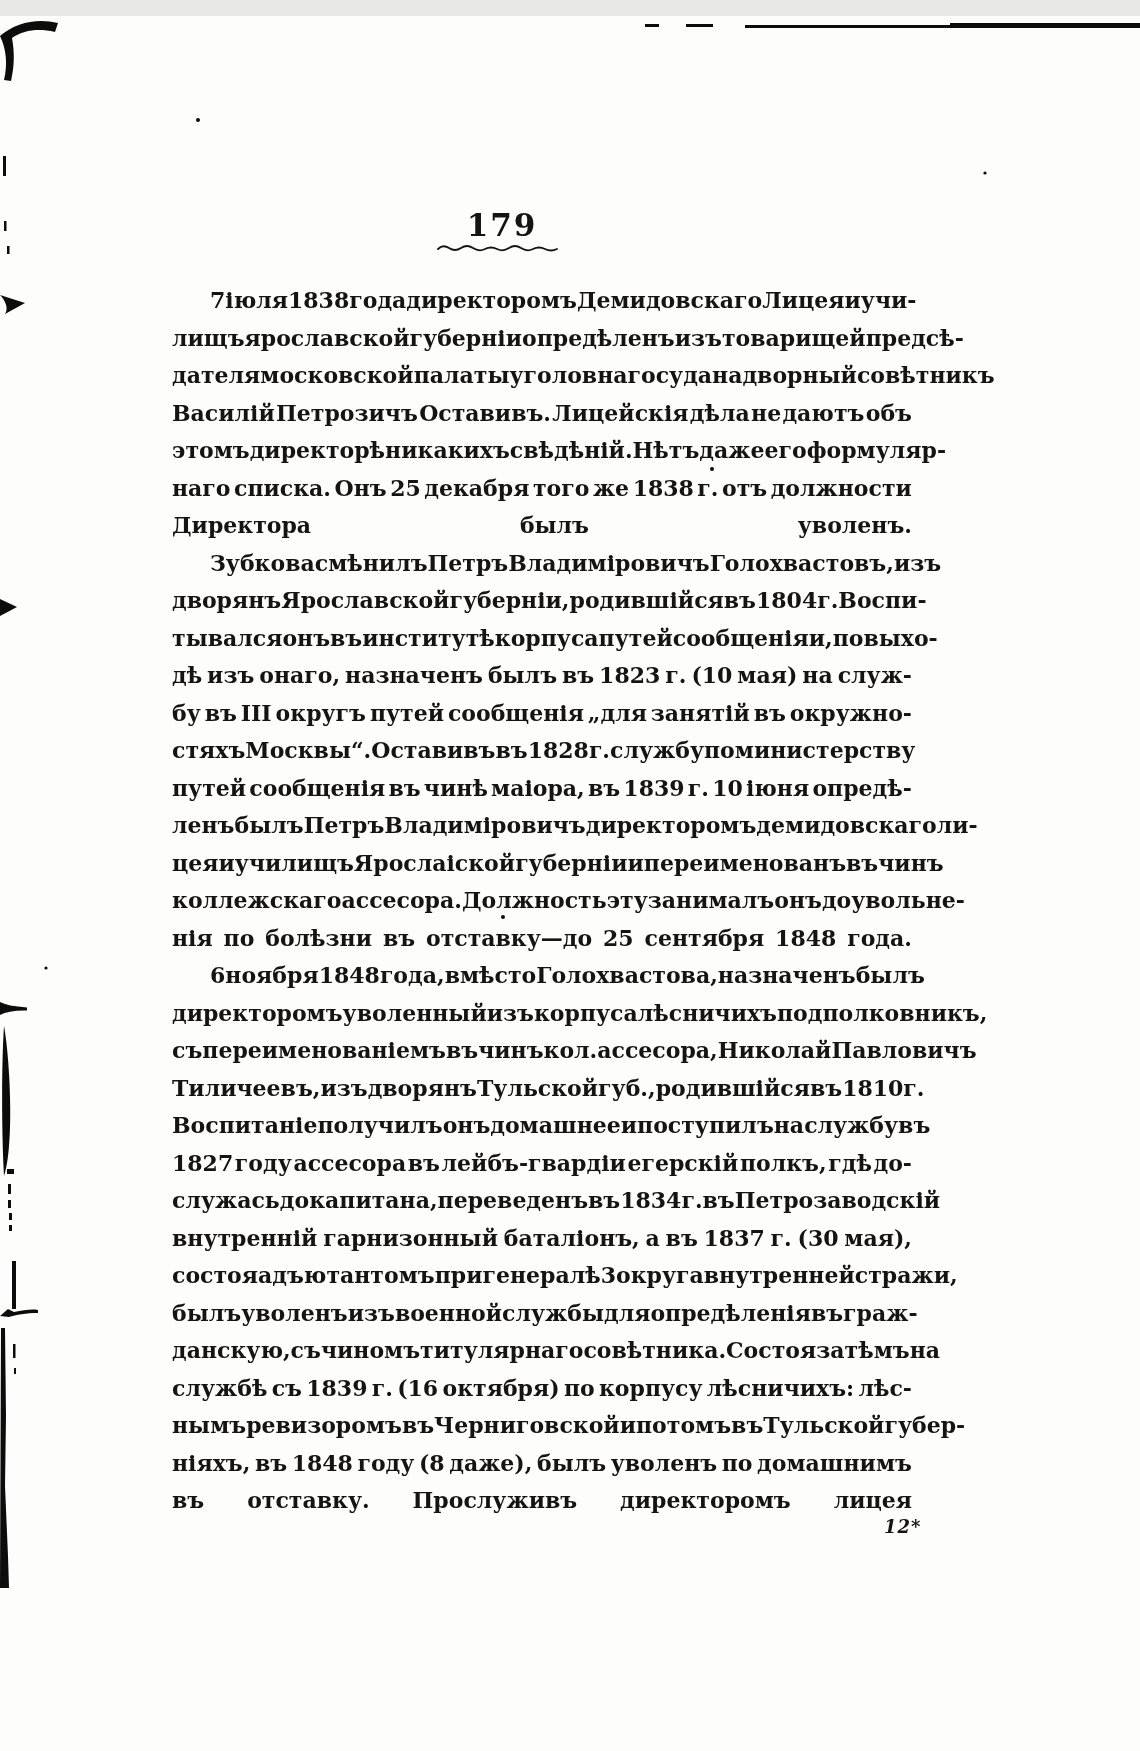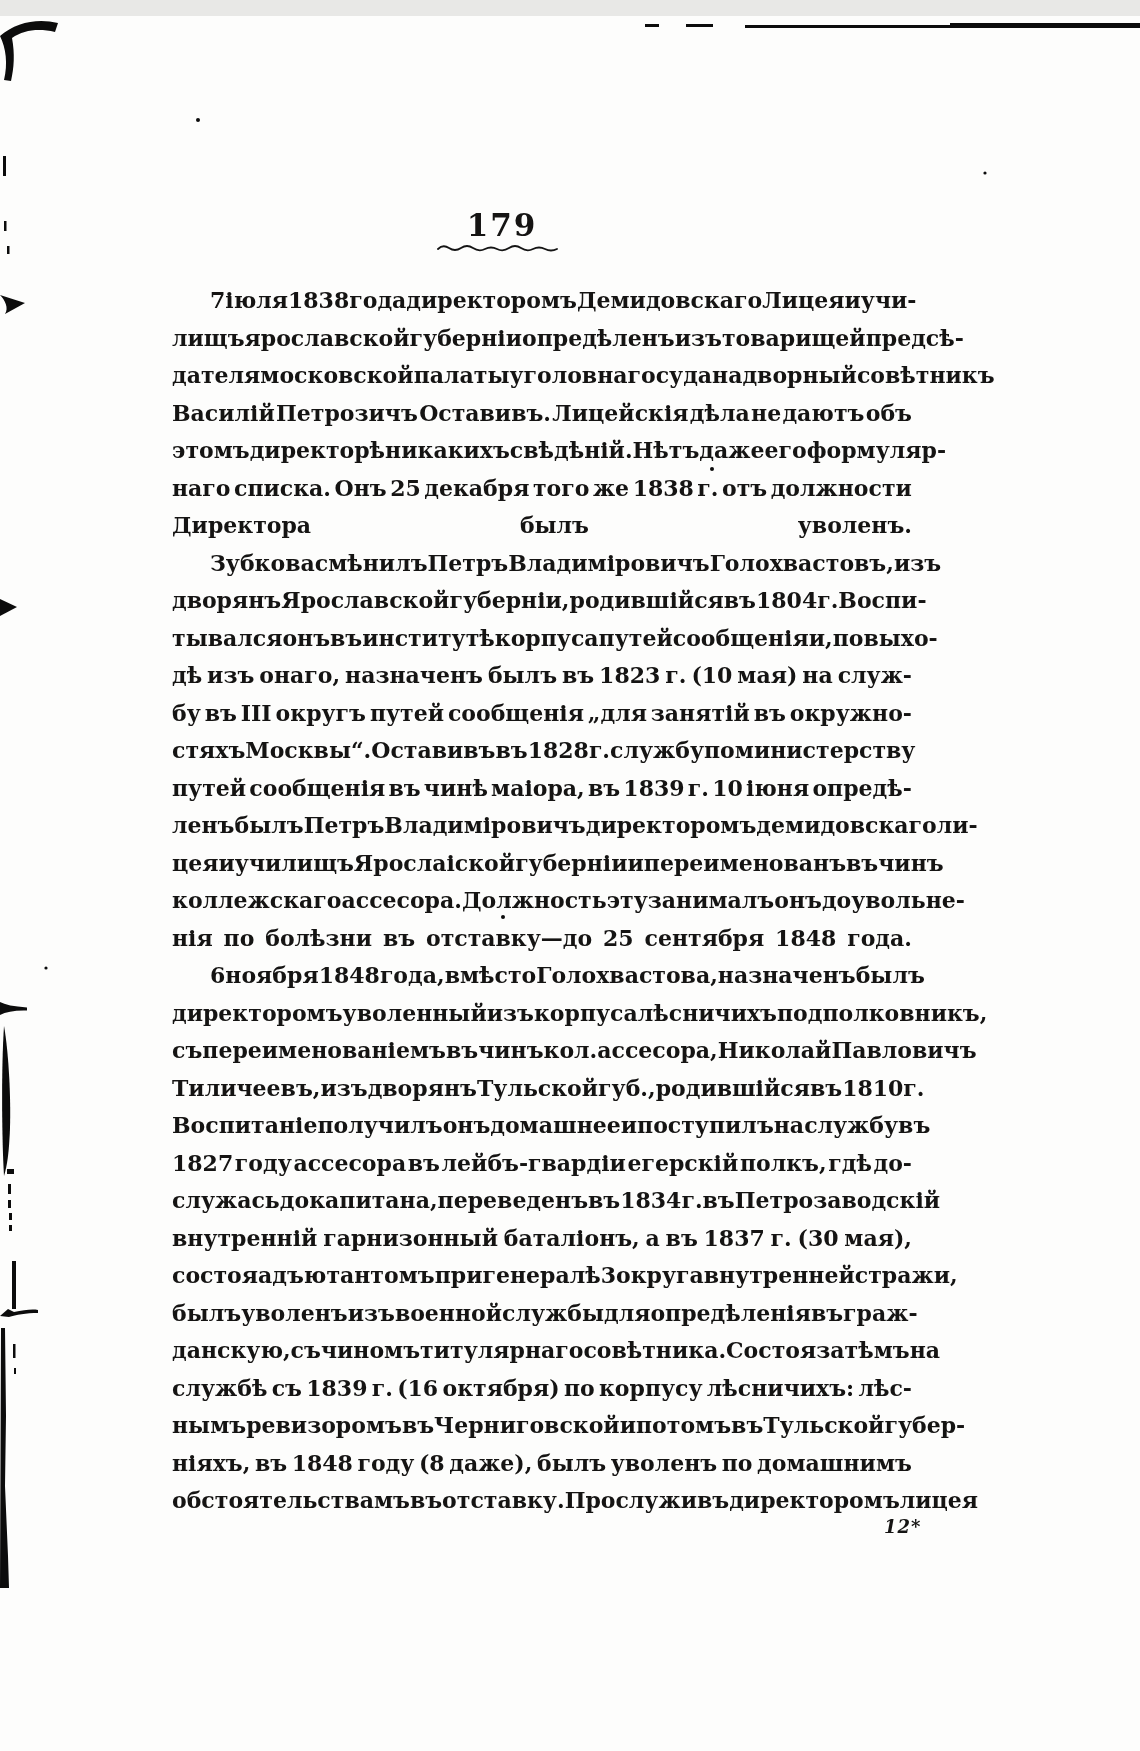--- a/index.html
+++ b/index.html
@@ -421,21 +421,20 @@
           <span class="w">1848</span>
           <span class="w">году</span>
           <span class="w">(8</span>
           <span class="w">даже),</span>
           <span class="w">былъ</span>
           <span class="w">уволенъ</span>
           <span class="w">по</span>
           <span class="w">домашнимъ</span>
         </div>
         <div class="line">
-          <span class="w">обстоятельствамъ</span>
           <span class="w">въ</span>
           <span class="w">отставку.</span>
           <span class="w">Прослуживъ</span>
           <span class="w">директоромъ</span>
           <span class="w">лицея</span>
         </div>
       </div>
     </div>
 
   <div class="sig">12*</div>

